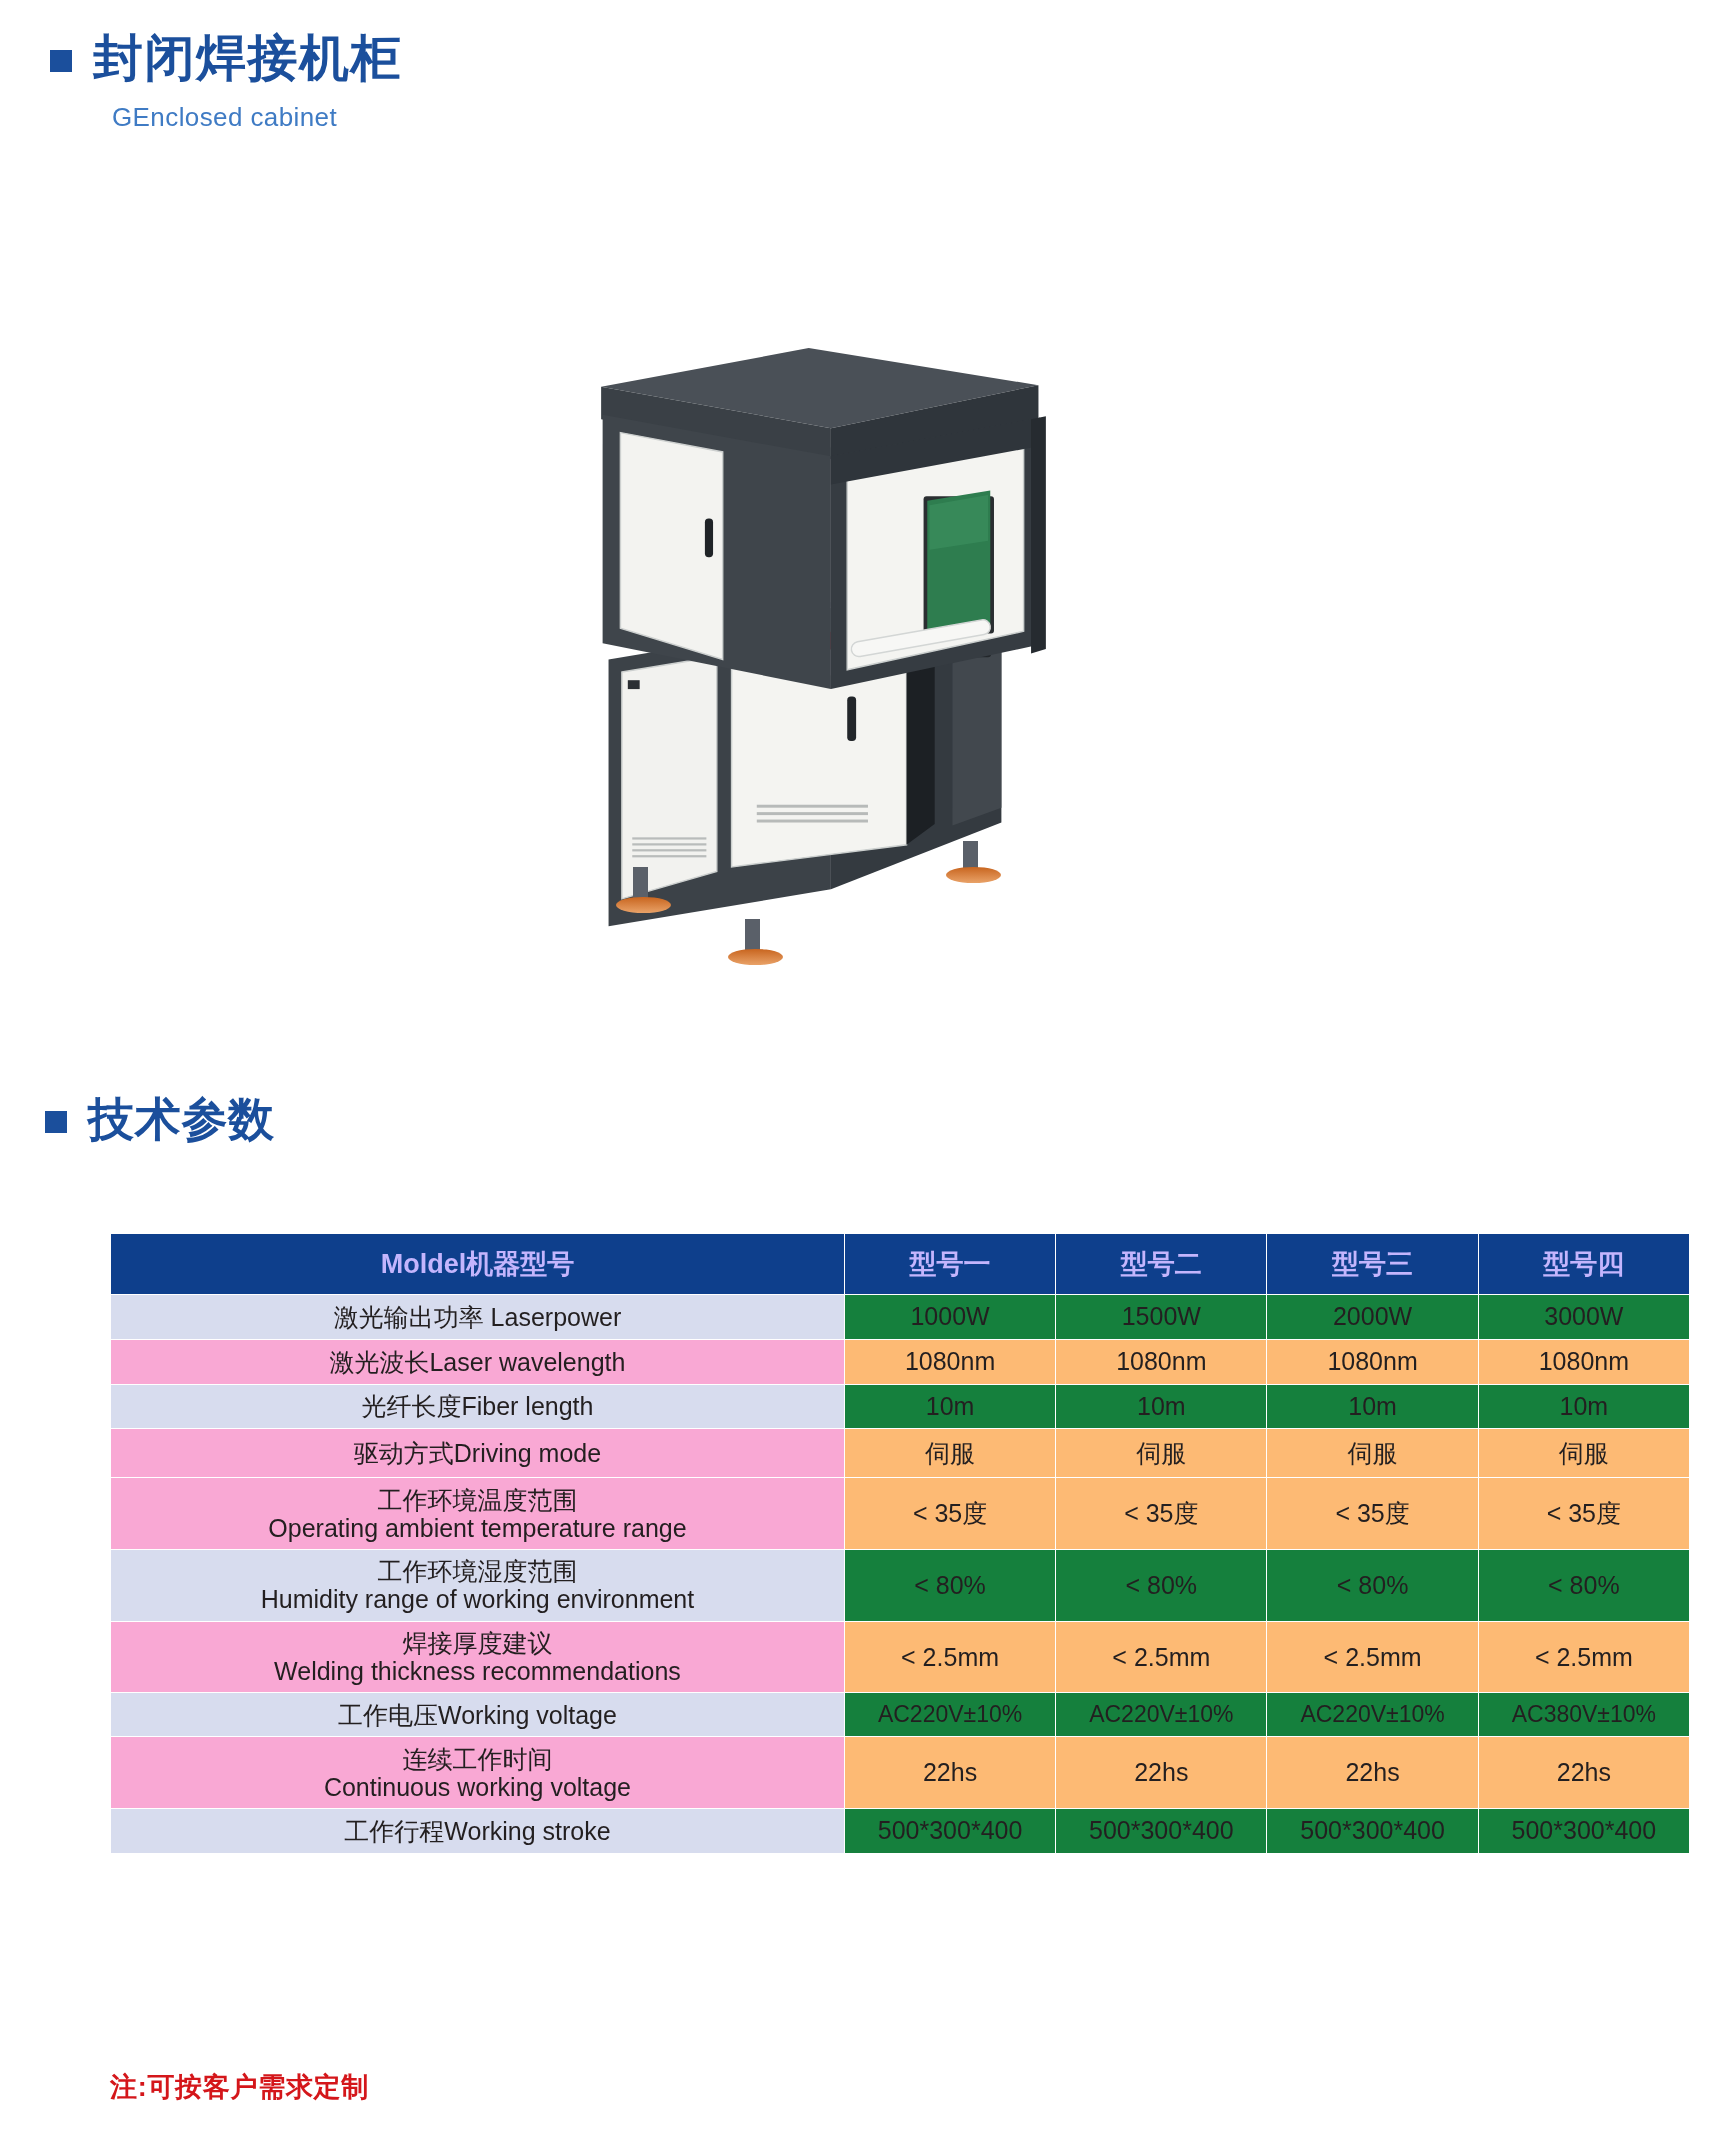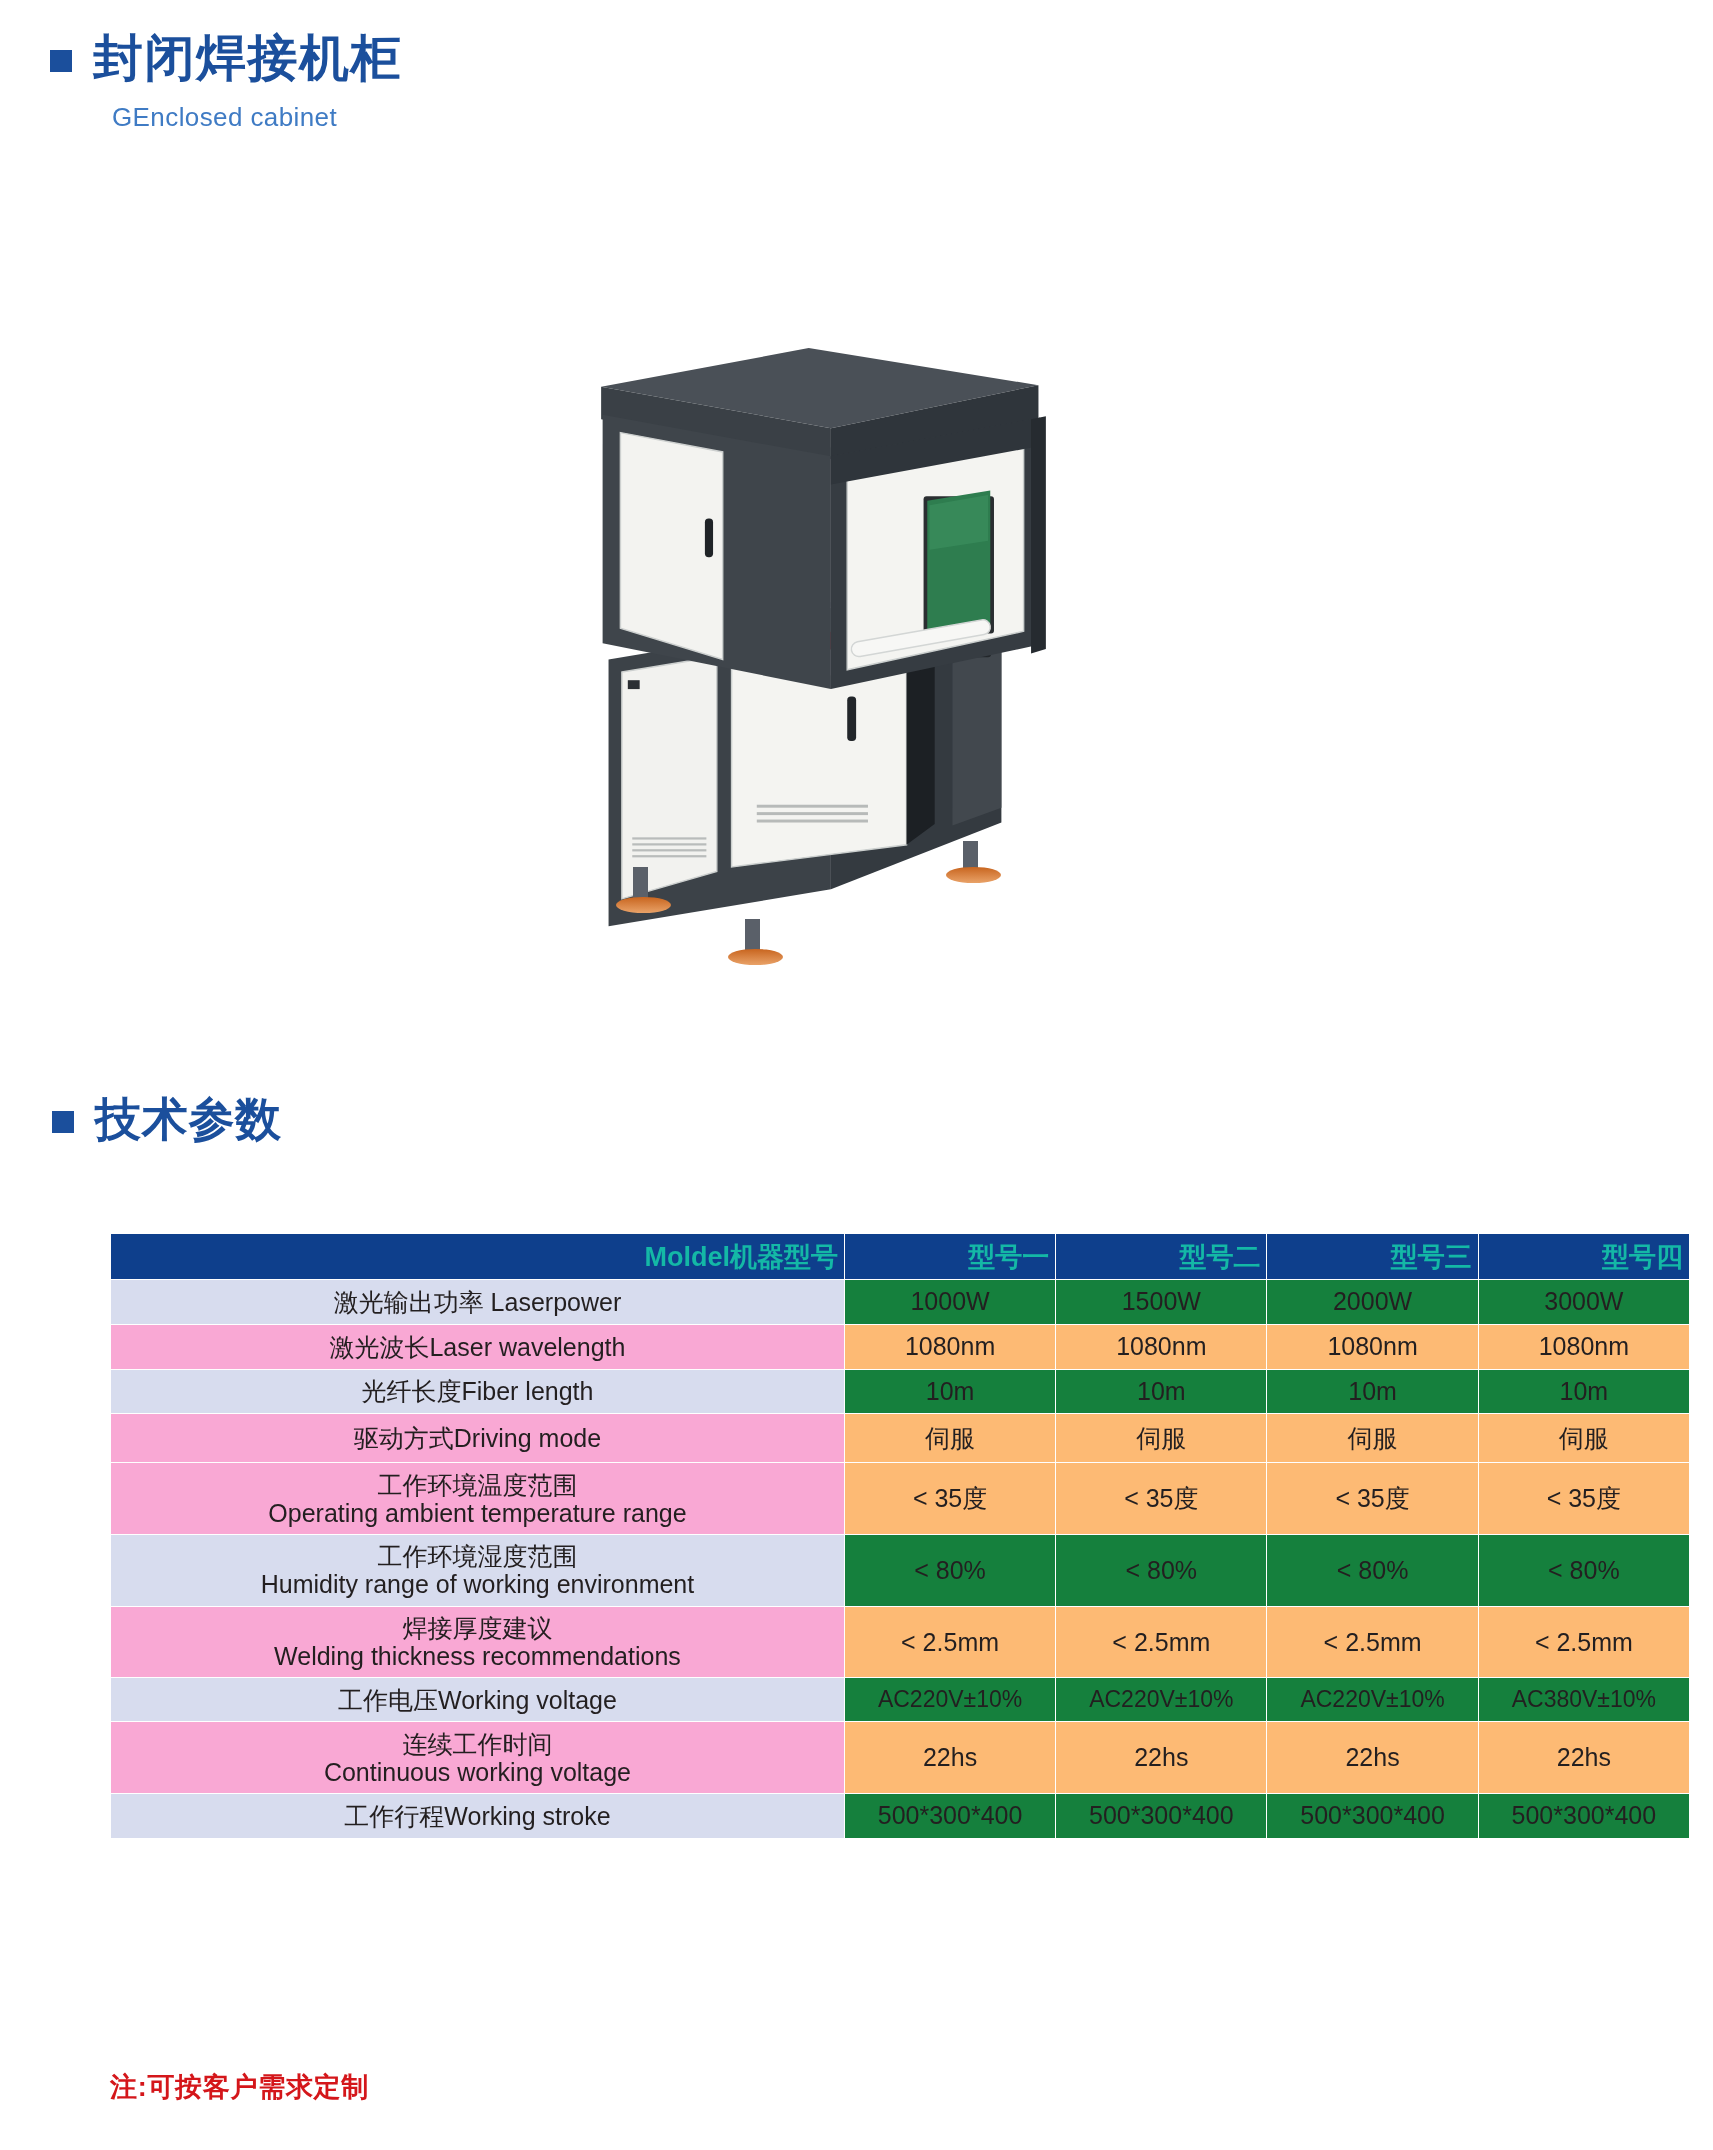--- a/index.html
+++ b/index.html
@@ -77,21 +77,21 @@
   .foot-stem {
     position: absolute;
     width: 15px;
     height: 34px;
     background: #5a6069;
   }
 
   
   .tp-block {
     position: absolute;
-    left: 52px;
+    left: 45px;
     top: 1096px;
     display: flex;
     align-items: center;
     gap: 21px;
   }
   .tp-cn {
     font-size: 46px;
     font-weight: bold;
     color: #1b4f9c;
     line-height: 1;
@@ -117,26 +117,25 @@
     width: 1580px;
     table-layout: fixed;
   }
   table.spec th, table.spec td {
     border: 1.5px solid #ffffff;
     text-align: center;
     vertical-align: middle;
   }
   table.spec thead th {
     background: #0e3f8c;
-    color: #14b8a6;
+    color: #c4b5fd;
     font-size: 27px;
     font-weight: bold;
-    height: 46px;
+    height: 61px;
     padding: 0 6px;
-    text-align: right;
   }
   table.spec thead th.first { width: 733px; }
   table.spec thead th.modelcol { width: 211px; }
 
   table.spec td.label {
     background: #d7dcee;
     font-size: 25px;
     padding: 7.4px 9px;
     line-height: 1.12;
     color: #231f20;

